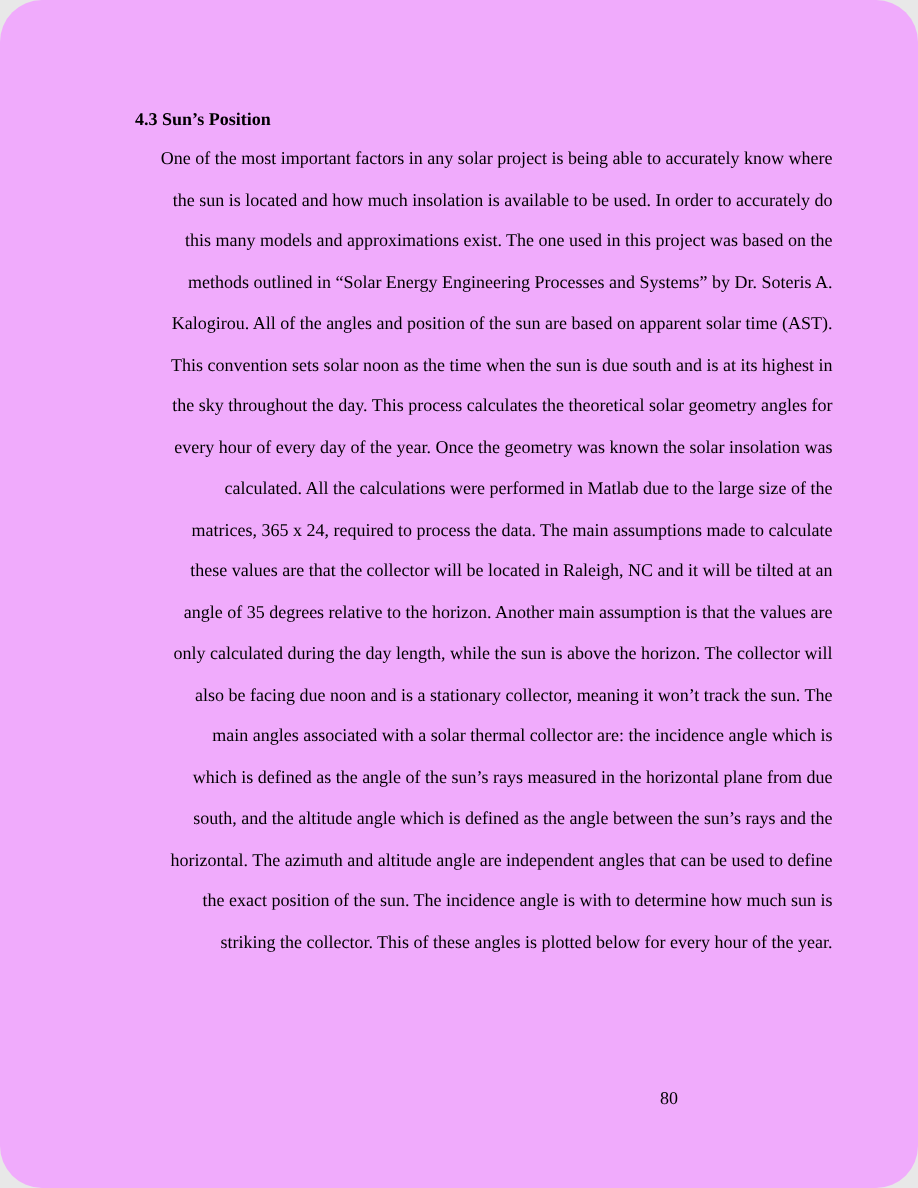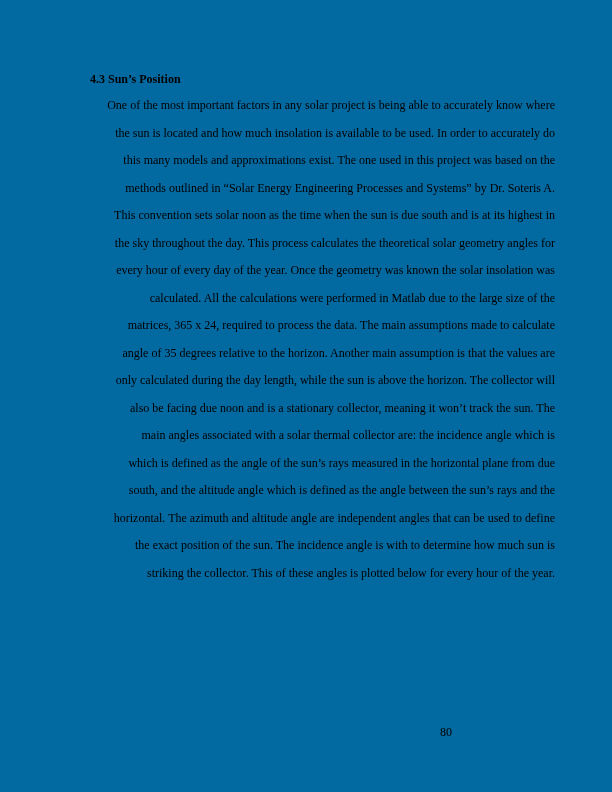--- a/index.html
+++ b/index.html
@@ -8,24 +8,25 @@
   }
   body {
     width: 612px;
     height: 792px;
     background: #e8e8e8;
   }
   .page {
     position: relative;
     width: 612px;
     height: 792px;
-    background: #0369a1;
+    background: #f0abfc;
     color: #000000;
     font-family: "Liberation Serif", "DejaVu Serif", serif;
     overflow: hidden;
+    border-radius: 28px;
   }
   .heading {
     position: absolute;
     left: 90px;
     top: 73px;
     font-size: 12px;
     font-weight: bold;
     line-height: 1.15;
     white-space: nowrap;
   }
@@ -54,25 +55,27 @@
 <body>
 
 <div class="page">
   <div class="heading">4.3 Sun’s Position</div>
 
   <div class="body-paragraph">
       <div class="line">One of the most important factors in any solar project is being able to accurately know where</div>
       <div class="line">the sun is located and how much insolation is available to be used. In order to accurately do</div>
       <div class="line">this many models and approximations exist. The one used in this project was based on the</div>
       <div class="line">methods outlined in “Solar Energy Engineering Processes and Systems” by Dr. Soteris A.</div>
+      <div class="line">Kalogirou. All of the angles and position of the sun are based on apparent solar time (AST).</div>
       <div class="line">This convention sets solar noon as the time when the sun is due south and is at its highest in</div>
       <div class="line">the sky throughout the day. This process calculates the theoretical solar geometry angles for</div>
       <div class="line">every hour of every day of the year. Once the geometry was known the solar insolation was</div>
       <div class="line">calculated. All the calculations were performed in Matlab due to the large size of the</div>
       <div class="line">matrices, 365 x 24, required to process the data. The main assumptions made to calculate</div>
+      <div class="line">these values are that the collector will be located in Raleigh, NC and it will be tilted at an</div>
       <div class="line">angle of 35 degrees relative to the horizon. Another main assumption is that the values are</div>
       <div class="line">only calculated during the day length, while the sun is above the horizon. The collector will</div>
       <div class="line">also be facing due noon and is a stationary collector, meaning it won’t track the sun. The</div>
       <div class="line">main angles associated with a solar thermal collector are: the incidence angle which is</div>
       <div class="line">which is defined as the angle of the sun’s rays measured in the horizontal plane from due</div>
       <div class="line">south, and the altitude angle which is defined as the angle between the sun’s rays and the</div>
       <div class="line">horizontal. The azimuth and altitude angle are independent angles that can be used to define</div>
       <div class="line">the exact position of the sun. The incidence angle is with to determine how much sun is</div>
       <div class="line">striking the collector. This of these angles is plotted below for every hour of the year.</div>
     </div>

